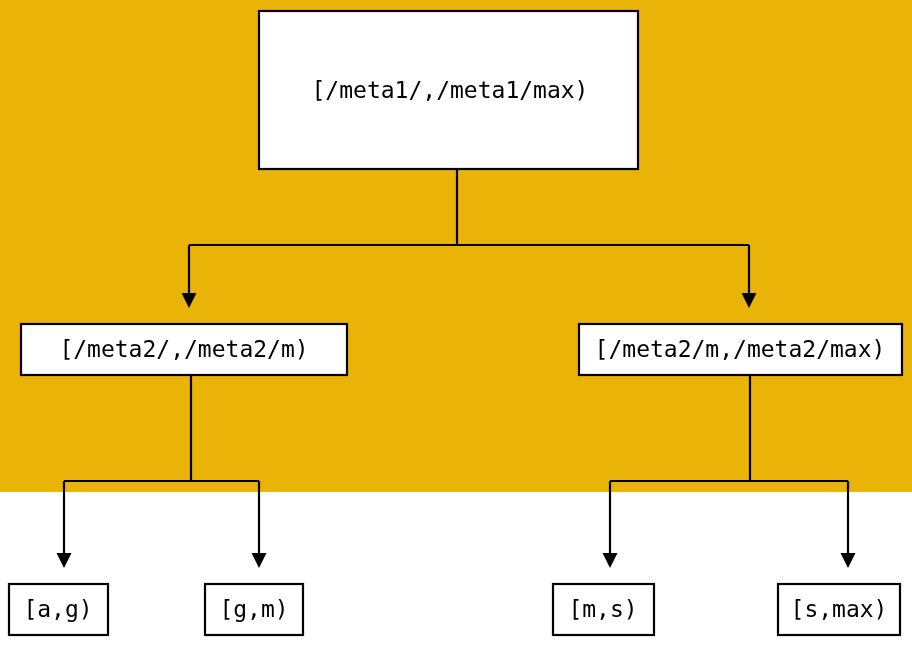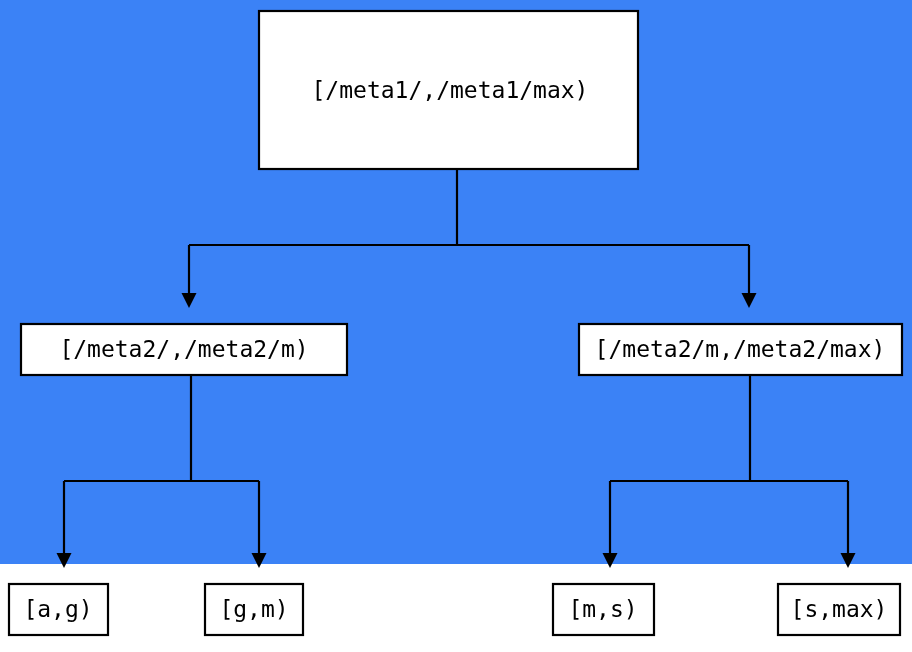--- a/index.html
+++ b/index.html
@@ -9,22 +9,22 @@
   }
   body {
     width: 912px;
     height: 652px;
     font-family: "DejaVu Sans Mono", "Liberation Mono", monospace;
     overflow: hidden;
   }
   #diagram-root {
     position: relative;
     width: 912px;
-    height: 564px;
-    background: #3b82f6;
+    height: 492px;
+    background: #eab308;
   }
   #tree-svg {
     position: absolute;
     top: 0;
     left: 0;
     width: 912px;
     height: 652px;
     display: block;
   }
   .node-box {

